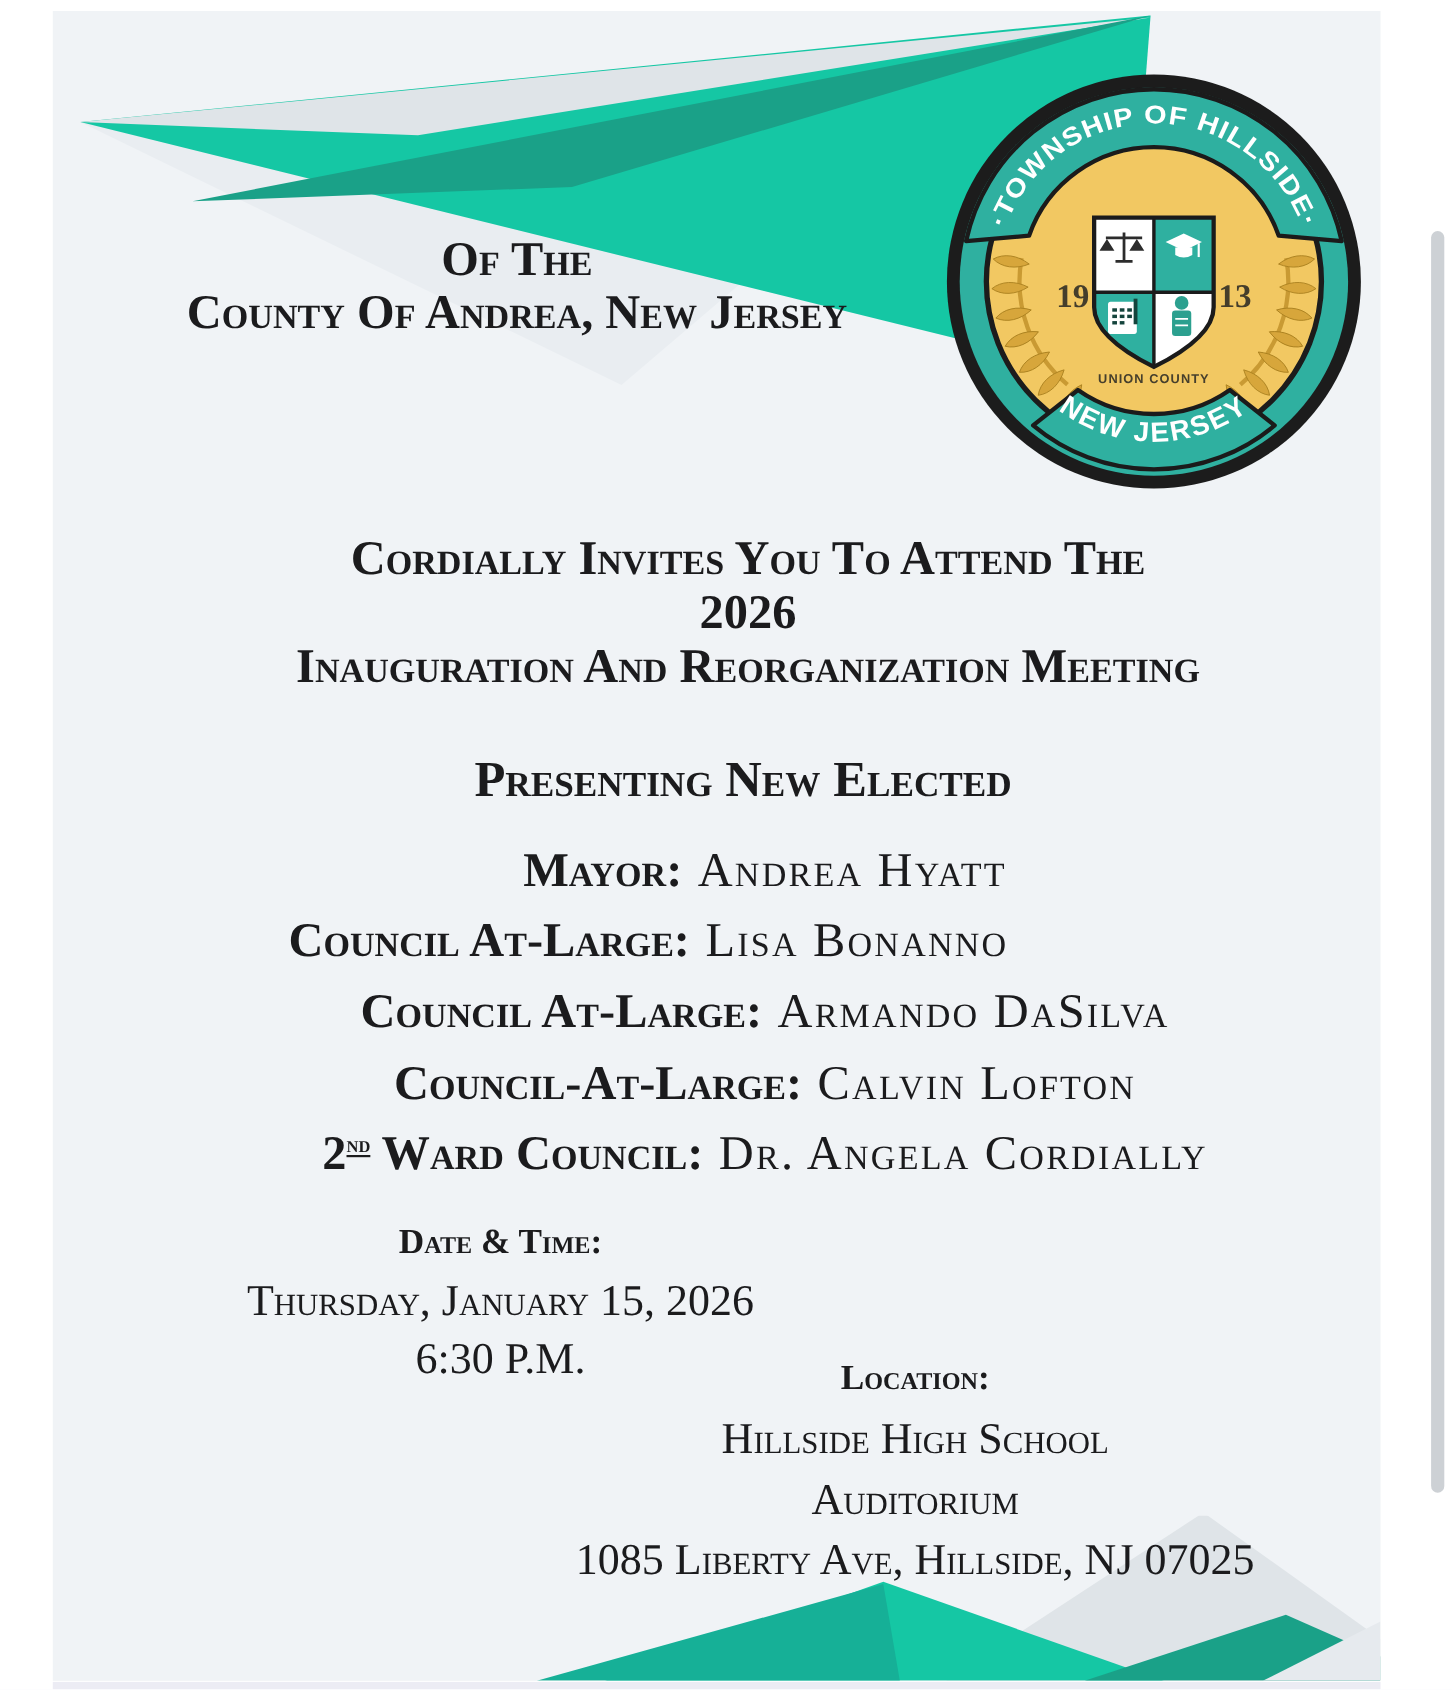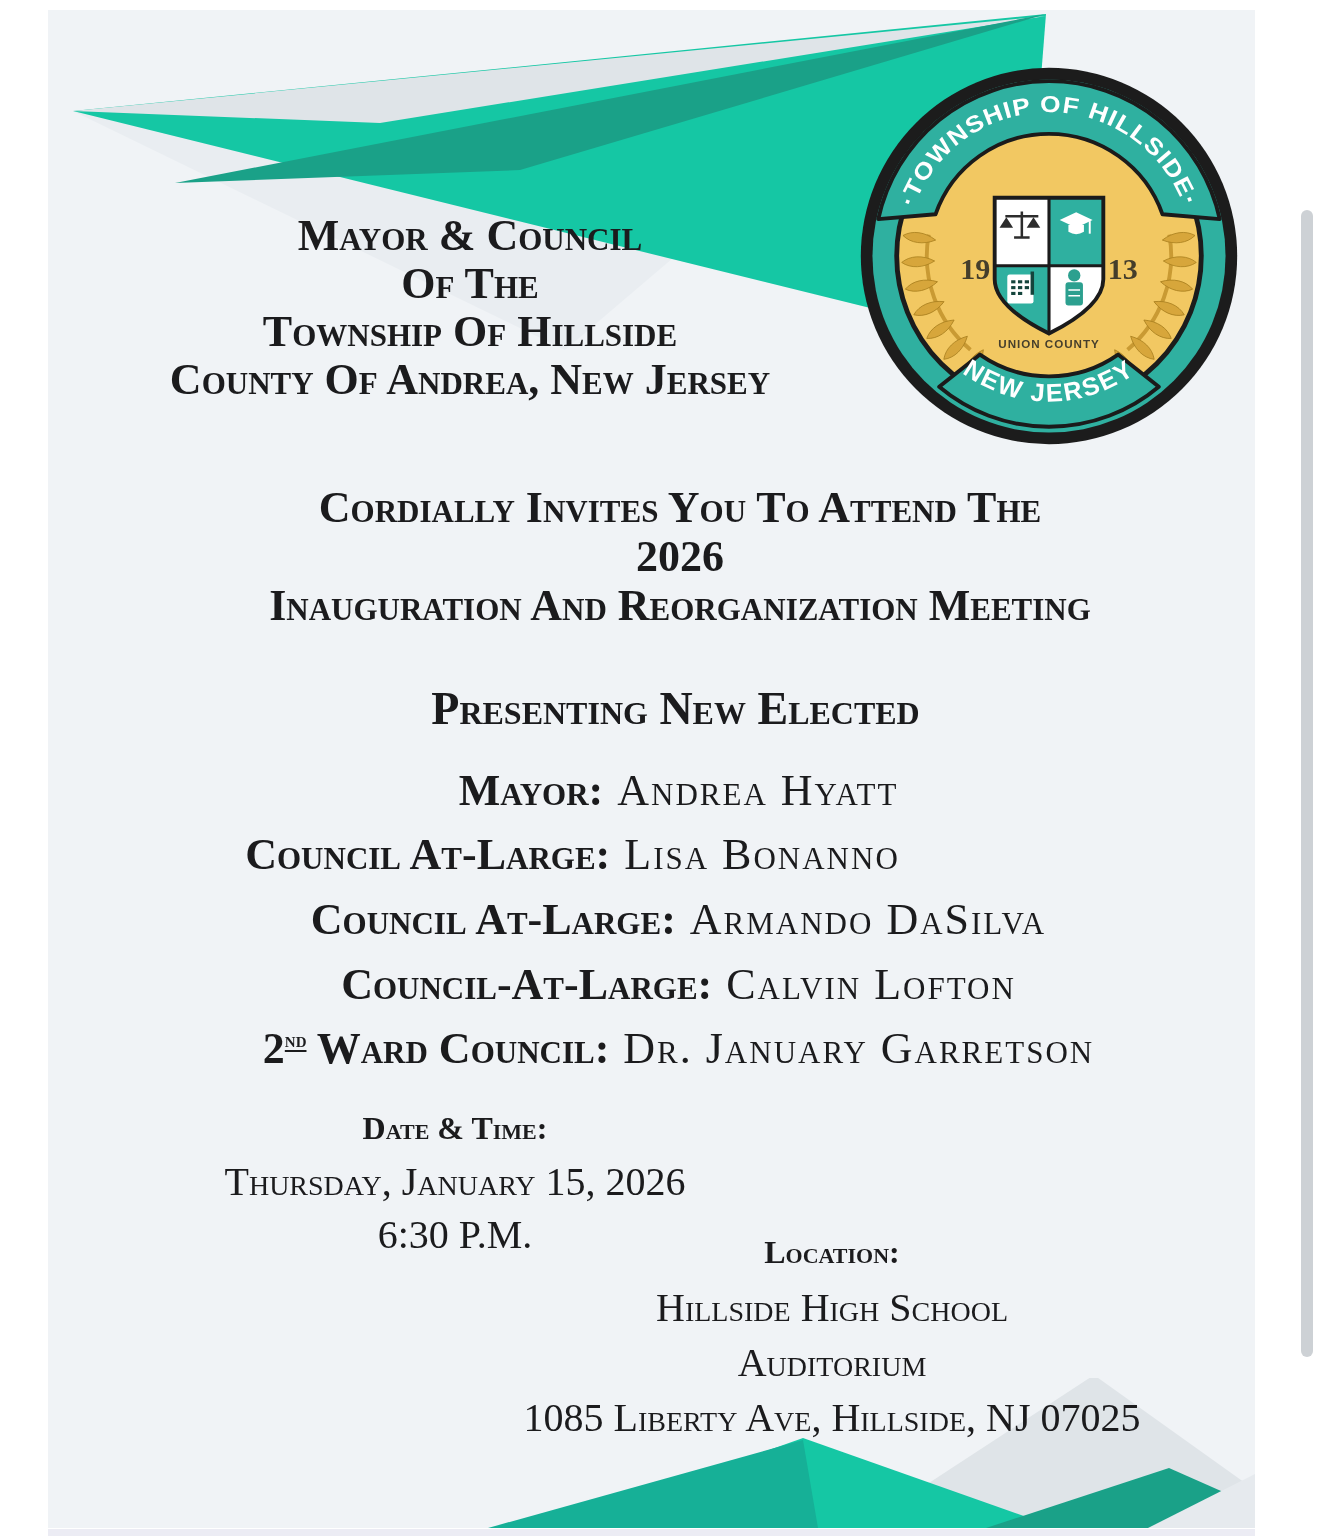--- a/index.html
+++ b/index.html
@@ -8,21 +8,21 @@
   .page{position:absolute;left:48px;top:10px;width:1207px;height:1518px;background:#f0f3f6;overflow:hidden;}
   .deco{position:absolute;left:0;pointer-events:none;}
   .deco-top{top:0;width:1207px;height:360px;}
   .deco-bottom{bottom:0;width:1207px;height:150px;}
   .seal{position:absolute;left:807px;top:52px;width:388px;height:388px;}
   .sc{font-variant:small-caps;}
   .tblock{position:absolute;text-align:center;white-space:nowrap;}
   .header-block{left:0;top:202px;width:844px;font-size:44px;line-height:48px;font-weight:700;}
   .invite-block{left:0;top:473px;width:1264px;font-size:44px;line-height:49px;font-weight:700;}
   .presenting{left:24px;top:668px;width:1207px;font-size:46px;line-height:62px;font-weight:700;}
-  .officials{left:27px;top:744px;width:1207px;font-size:44px;line-height:56px;}
+  .officials{left:44px;top:744px;width:1207px;font-size:44px;line-height:56px;}
   .official-row .lbl{font-weight:700;}
   .official-row .nm{font-weight:400;letter-spacing:2px;margin-left:14px;}
   .official-row sup{font-size:0.5em;vertical-align:super;letter-spacing:0;text-decoration:underline;}
   .row-shift-left{transform:translateX(-106px);}
   .datetime-block{left:0;top:1092px;width:814px;font-size:40px;line-height:53px;}
   .location-block{left:377px;top:1215px;width:814px;font-size:40px;line-height:55px;}
   .blk-heading{font-weight:700;font-size:32px;}
   .nextpage{position:absolute;left:48px;top:1529px;width:1207px;height:7px;background:#ececf4;}
   .scroll-thumb{position:absolute;left:1301px;top:210px;width:12px;height:1147px;border-radius:6px;background:#cdd1d5;}
 </style>
@@ -133,23 +133,21 @@
 
       <text font-family="'Liberation Sans','DejaVu Sans',sans-serif" font-size="12" font-weight="bold" fill="#ffffff" letter-spacing="0.5">
         <textPath href="#sealTopArc" startOffset="50%" text-anchor="middle" textLength="182" lengthAdjust="spacingAndGlyphs">·TOWNSHIP OF HILLSIDE·</textPath>
       </text>
       <text font-family="'Liberation Sans','DejaVu Sans',sans-serif" font-size="13" font-weight="bold" fill="#ffffff" letter-spacing="1">
         <textPath href="#sealBotArc" startOffset="50%" text-anchor="middle" textLength="96" lengthAdjust="spacingAndGlyphs">NEW JERSEY</textPath>
       </text>
     </svg>
 
     <div class="tblock header-block sc">
-      <div>Mayor &amp; Council</div>
       <div>Of The</div>
-      <div>Township Of Hillside</div>
       <div>County Of Andrea, New Jersey</div>
     </div>
 
     <div class="tblock invite-block sc">
       <div>Cordially Invites You To Attend The</div>
       <div>2026</div>
       <div>Inauguration And Reorganization Meeting</div>
     </div>
 
     <div class="tblock presenting sc">Presenting New Elected</div>
@@ -161,21 +159,21 @@
       <div class="official-row row-shift-left">
         <span class="lbl"><span></span><sup></sup><span>Council At-Large:</span></span><span class="nm">Lisa Bonanno</span>
       </div>
       <div class="official-row">
         <span class="lbl"><span></span><sup></sup><span>Council At-Large:</span></span><span class="nm">Armando DaSilva</span>
       </div>
       <div class="official-row">
         <span class="lbl"><span></span><sup></sup><span>Council-At-Large:</span></span><span class="nm">Calvin Lofton</span>
       </div>
       <div class="official-row">
-        <span class="lbl"><span>2</span><sup>nd</sup><span> Ward Council:</span></span><span class="nm">Dr. January Garretson</span>
+        <span class="lbl"><span>2</span><sup>nd</sup><span> Ward Council:</span></span><span class="nm">Dr. Angela Cordially</span>
       </div>
     </div>
 
     <div class="tblock datetime-block sc">
       <div class="blk-heading">Date &amp; Time:</div>
       <div>Thursday, January 15, 2026</div>
       <div>6:30 P.M.</div>
     </div>
 
     <div class="tblock location-block sc">

